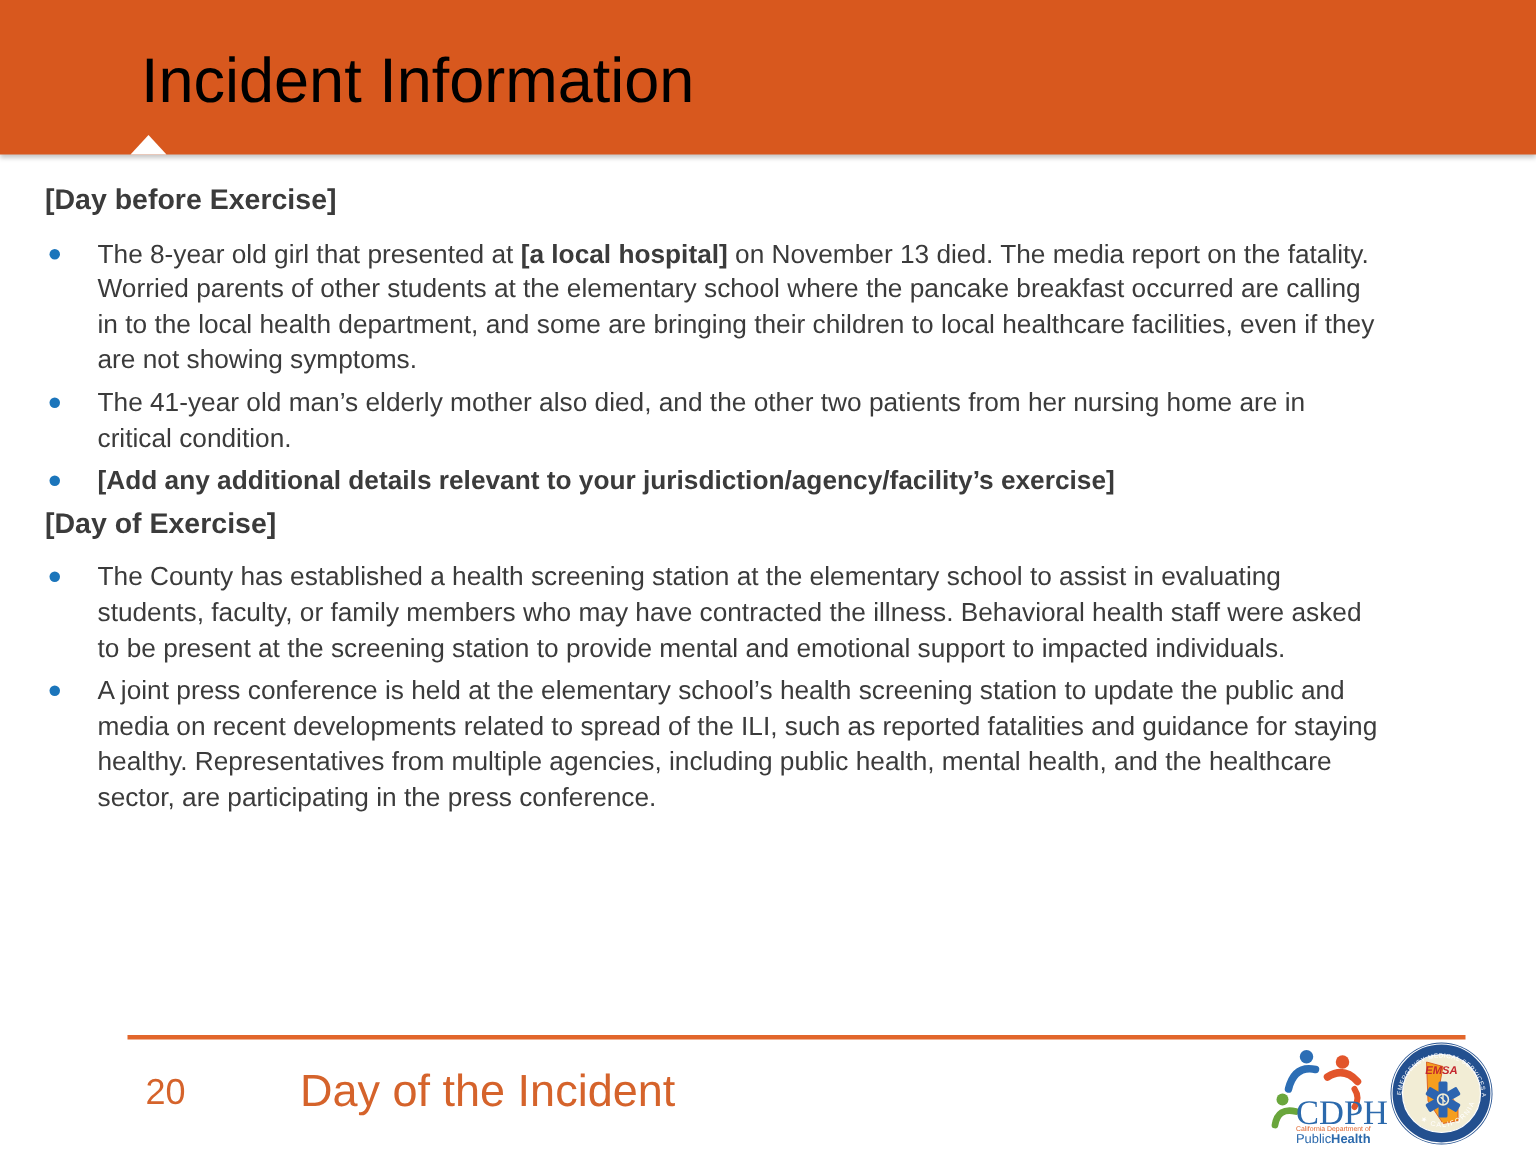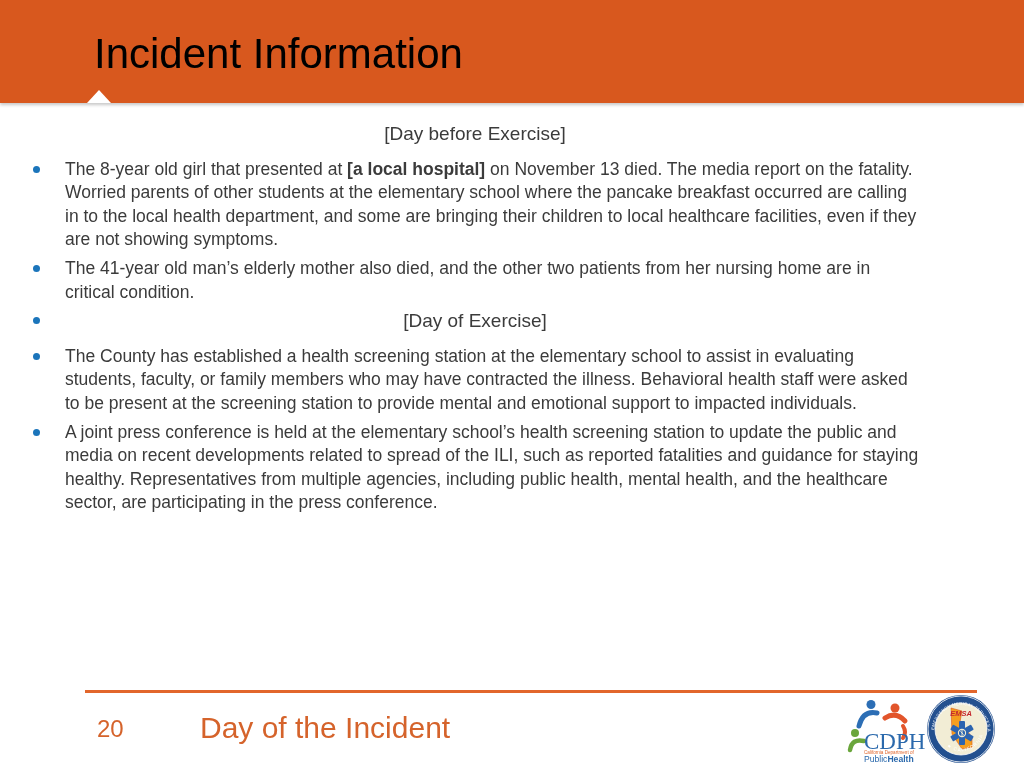--- a/index.html
+++ b/index.html
@@ -22,21 +22,21 @@
     position:absolute;left:87px;bottom:0;width:0;height:0;
     border-left:12px solid transparent;border-right:12px solid transparent;
     border-bottom:13px solid #ffffff;
   }
   
   .content{
     position:absolute;left:30px;top:122px;width:890px;
     color:var(--body_text,#3B3B3B);
     font-size:17.5px;line-height:23.6px;
   }
-  .sec-heading{font-weight:normal;font-size:19px;line-height:23.6px;text-align:center;}
+  .sec-heading{font-weight:bold;font-size:19px;line-height:23.6px;}
   .sec-heading.second{}
   ul.bullets{list-style:none;margin:12px 0 0 0;padding:0;}
   ul.bullets li{position:relative;padding-left:35px;margin:0 0 5px 0;}
   .dot{
     position:absolute;left:3px;top:8px;width:7px;height:7px;border-radius:50%;
     background:var(--bullet,#1B75BB);
   }
   .b{font-weight:bold;}
   
   .footer-rule{
@@ -71,20 +71,21 @@
       <li>
         <span class="dot"></span>
         <span>The 8-year old girl that presented at </span><span class="b">[a local hospital]</span><span> on November 13 died. The media report on the fatality. Worried parents of other students at the elementary school where the pancake breakfast occurred are calling in to the local health department, and some are bringing their children to local healthcare facilities, even if they are not showing symptoms.</span>
       </li>
       <li>
         <span class="dot"></span>
         <span>The 41-year old man’s elderly mother also died, and the other two patients from her nursing home are in critical condition.</span>
       </li>
       <li>
         <span class="dot"></span>
+        <span class="b">[Add any additional details relevant to your jurisdiction/agency/facility’s exercise]</span>
       </li>
     </ul>
 
     <div class="sec-heading second">[Day of Exercise]</div>
     <ul class="bullets">
       <li>
         <span class="dot"></span>
         <span>The County has established a health screening station at the elementary school to assist in evaluating students, faculty, or family members who may have contracted the illness. Behavioral health staff were asked to be present at the screening station to provide mental and emotional support to impacted individuals.</span>
       </li>
       <li>

